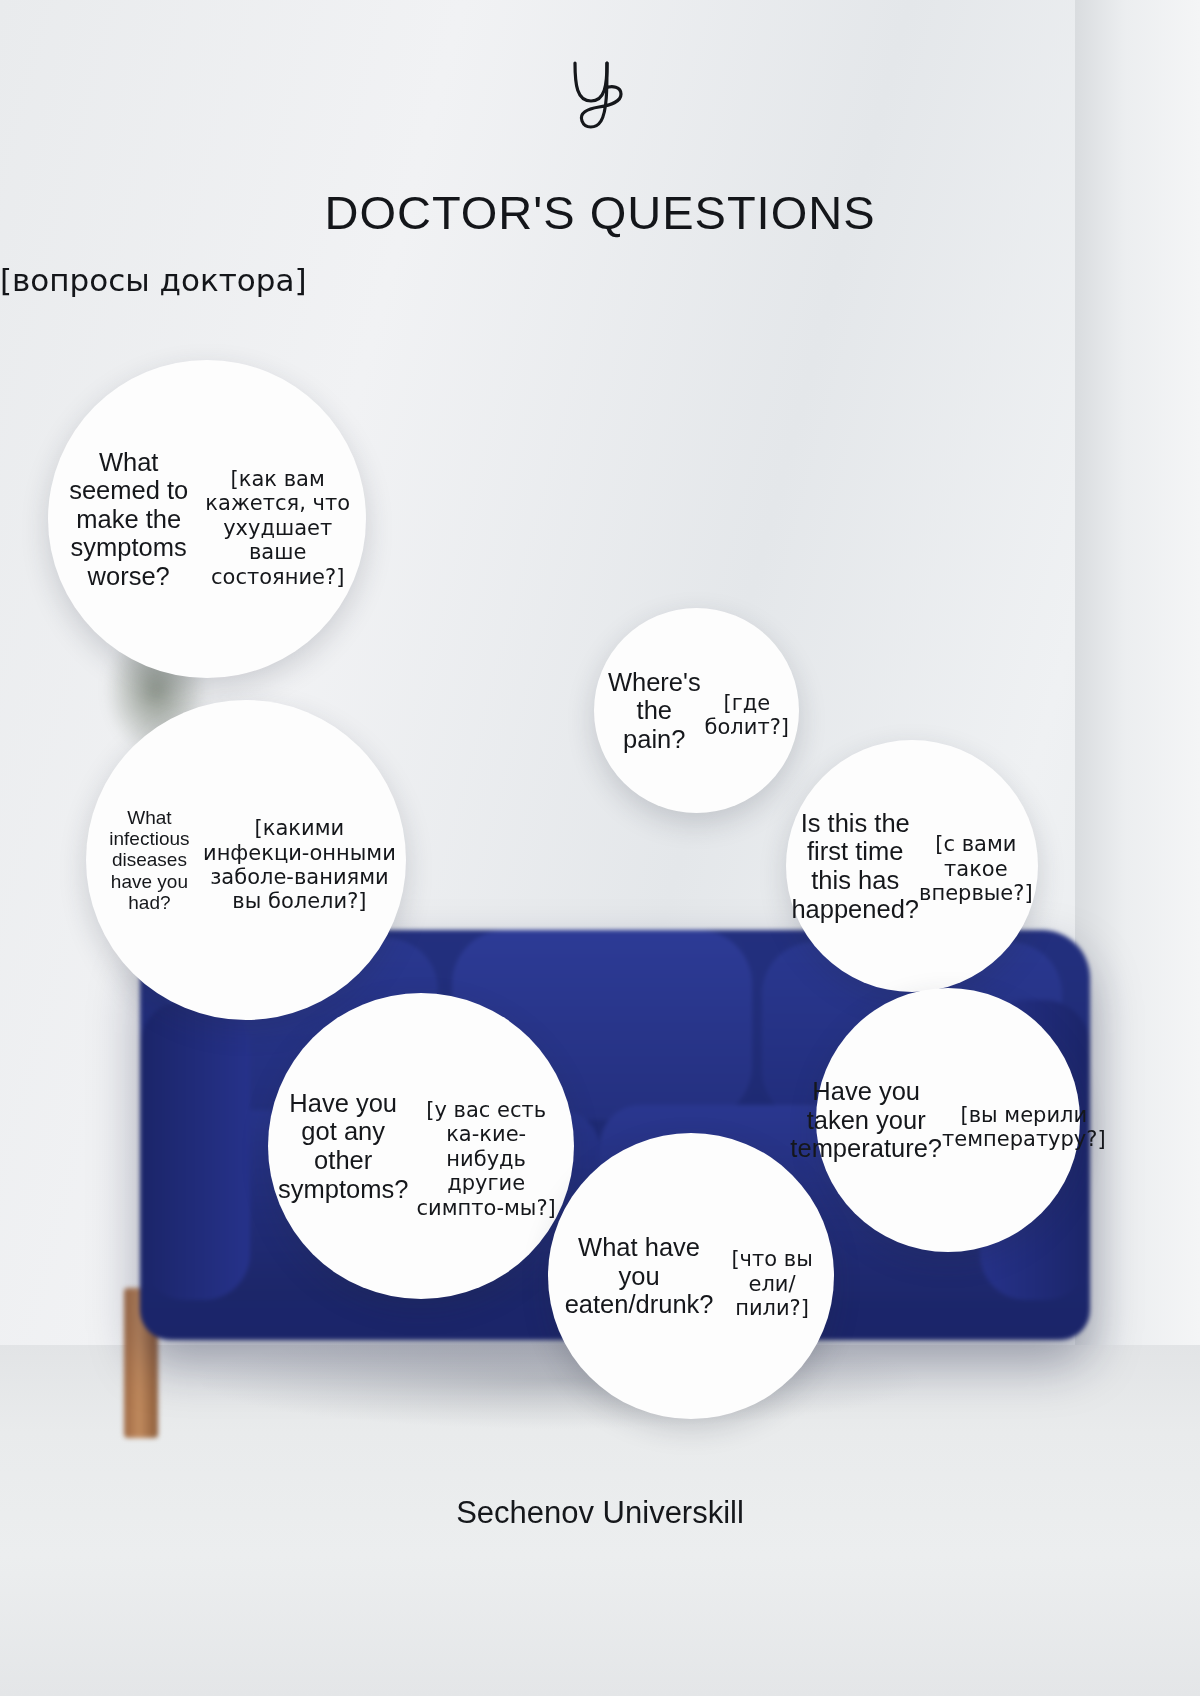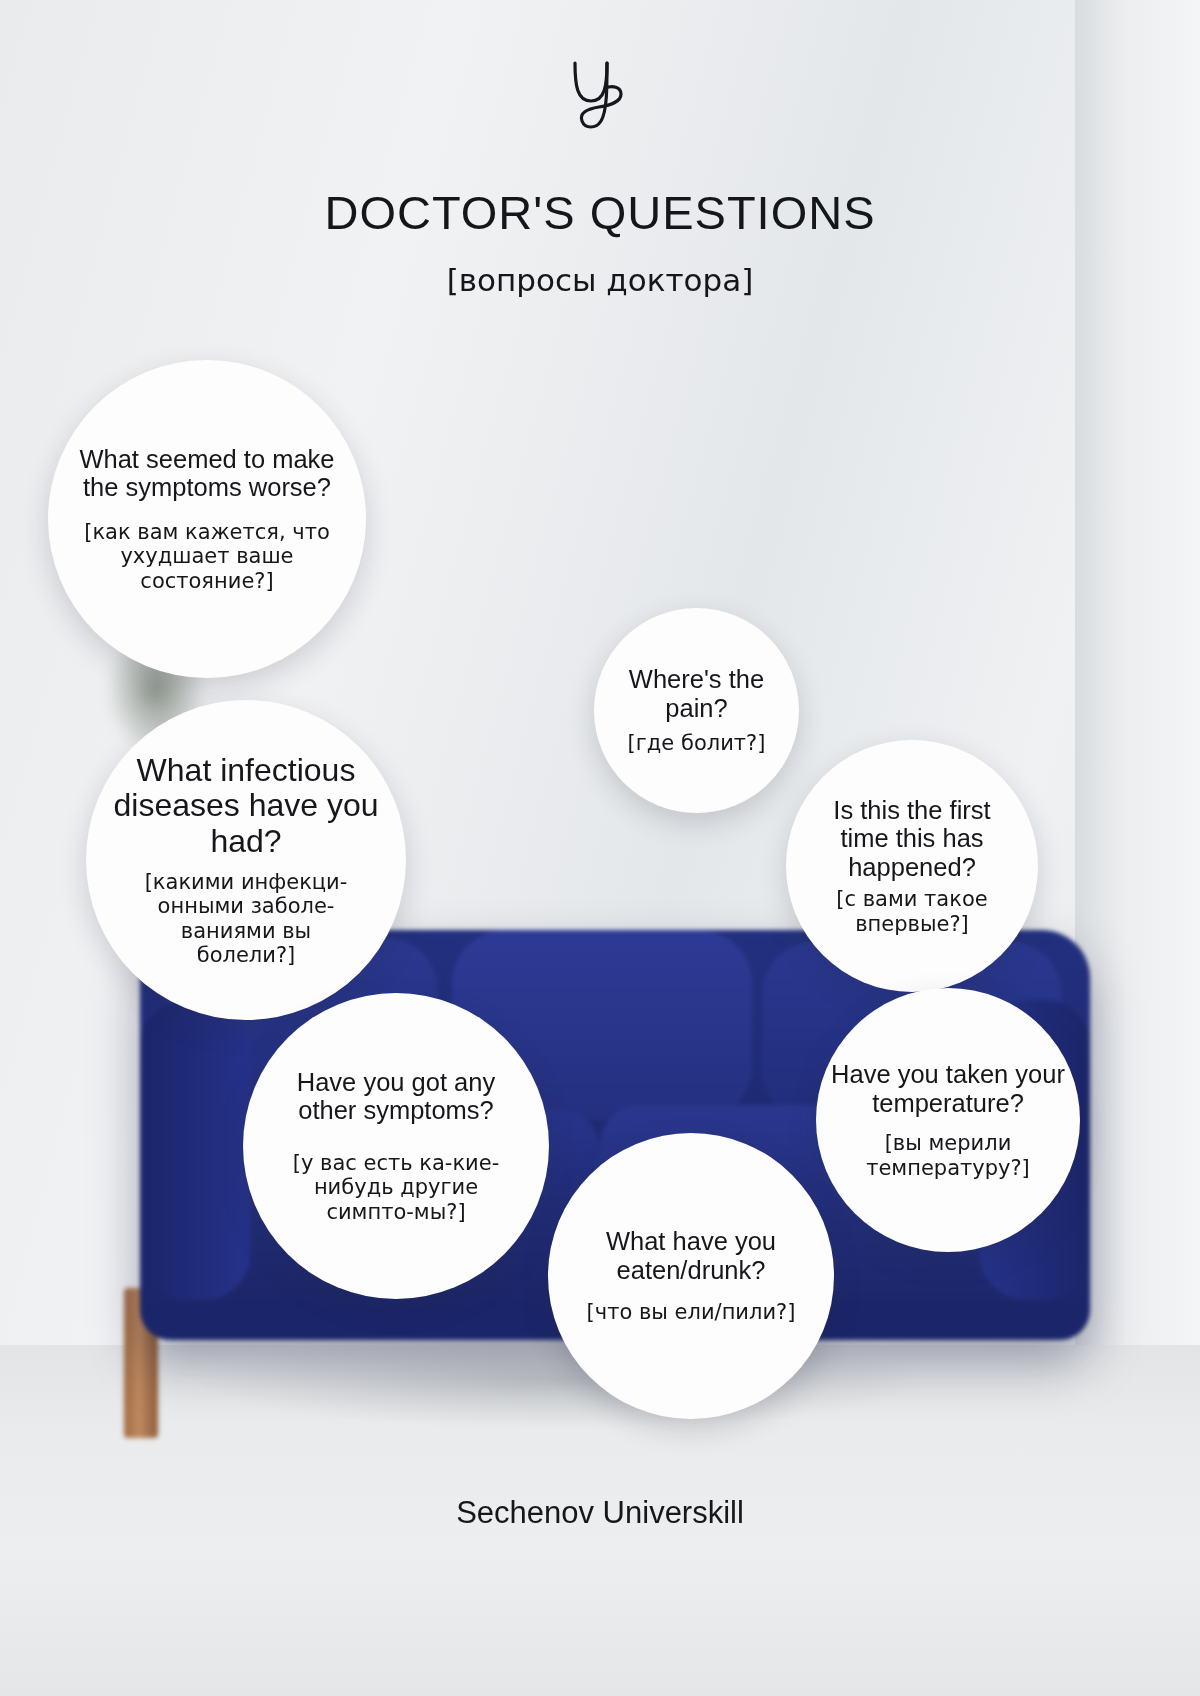--- a/index.html
+++ b/index.html
@@ -122,21 +122,21 @@
     text-align: center;
     font-size: 47px;
     letter-spacing: 1px;
     color: #14161a;
     font-family: "Liberation Sans", sans-serif;
     font-weight: 400;
   }
   .subtitle {
     position: absolute;
     left: 0; right: 0; top: 262px;
-    text-align: center;
+    text-align: left;
     font-size: 31px;
     color: #14161a;
     font-family: "DejaVu Sans", sans-serif;
     font-weight: 400;
   }
   .footer {
     position: absolute;
     left: 0; right: 0; top: 1495px;
     text-align: center;
     font-size: 31px;
@@ -144,21 +144,21 @@
     font-family: "Liberation Sans", sans-serif;
   }
 
   
   .bubble {
     position: absolute;
     border-radius: 50%;
     background: #fdfdfd;
     box-shadow: 0 10px 28px rgba(40,45,60,0.18);
     display: flex;
-    flex-direction: column;
+    flex-direction: row;
     align-items: center;
     justify-content: center;
     text-align: center;
     color: #15171b;
     padding: 10px;
   }
   .bubble .en {
     font-family: "Liberation Sans", sans-serif;
     line-height: 1.12;
   }
@@ -200,35 +200,35 @@
 
   <div class="title">DOCTOR'S QUESTIONS</div>
   <div class="subtitle">[вопросы доктора]</div>
 
   <div class="bubble" style="left:48px; top:360px; width:318px; height:318px;">
     <div class="en" style="font-size:25.5px; max-width:262px;">What seemed to make the symptoms worse?</div>
     <div class="ru" style="font-size:21px; max-width:255px; margin-top:18px;">[как вам кажется, что ухудшает ваше состояние?]</div>
   </div>
 
   <div class="bubble" style="left:86px; top:700px; width:320px; height:320px;">
-    <div class="en" style="font-size:32px; max-width:270px;">What infectious diseases have you had?</div>
+    <div class="en" style="font-size:19px; max-width:270px;">What infectious diseases have you had?</div>
     <div class="ru" style="font-size:21px; max-width:208px; margin-top:10px;">[какими инфекци-онными заболе-ваниями вы болели?]</div>
   </div>
 
   <div class="bubble" style="left:594px; top:608px; width:205px; height:205px;">
     <div class="en" style="font-size:25.5px; max-width:180px;">Where's the pain?</div>
     <div class="ru" style="font-size:21px; max-width:180px; margin-top:9px;">[где болит?]</div>
   </div>
 
   <div class="bubble" style="left:786px; top:740px; width:252px; height:252px;">
     <div class="en" style="font-size:25.5px; max-width:208px;">Is this the first time this has happened?</div>
     <div class="ru" style="font-size:21px; max-width:200px; margin-top:6px;">[с вами такое впервые?]</div>
   </div>
 
-  <div class="bubble" style="left:243px; top:993px; width:306px; height:306px;">
+  <div class="bubble" style="left:268px; top:993px; width:306px; height:306px;">
     <div class="en" style="font-size:25.5px; max-width:230px;">Have you got any other symptoms?</div>
     <div class="ru" style="font-size:21px; max-width:218px; margin-top:26px;">[у вас есть ка-кие-нибудь другие симпто-мы?]</div>
   </div>
 
   <div class="bubble" style="left:816px; top:988px; width:264px; height:264px;align-items:center;">
     <div class="en" style="font-size:25.5px; max-width:240px;">Have you taken your temperature?</div>
     <div class="ru" style="font-size:21px; max-width:225px; margin-top:14px;">[вы мерили температуру?]</div>
   </div>
 
   <div class="bubble" style="left:548px; top:1133px; width:286px; height:286px;">

